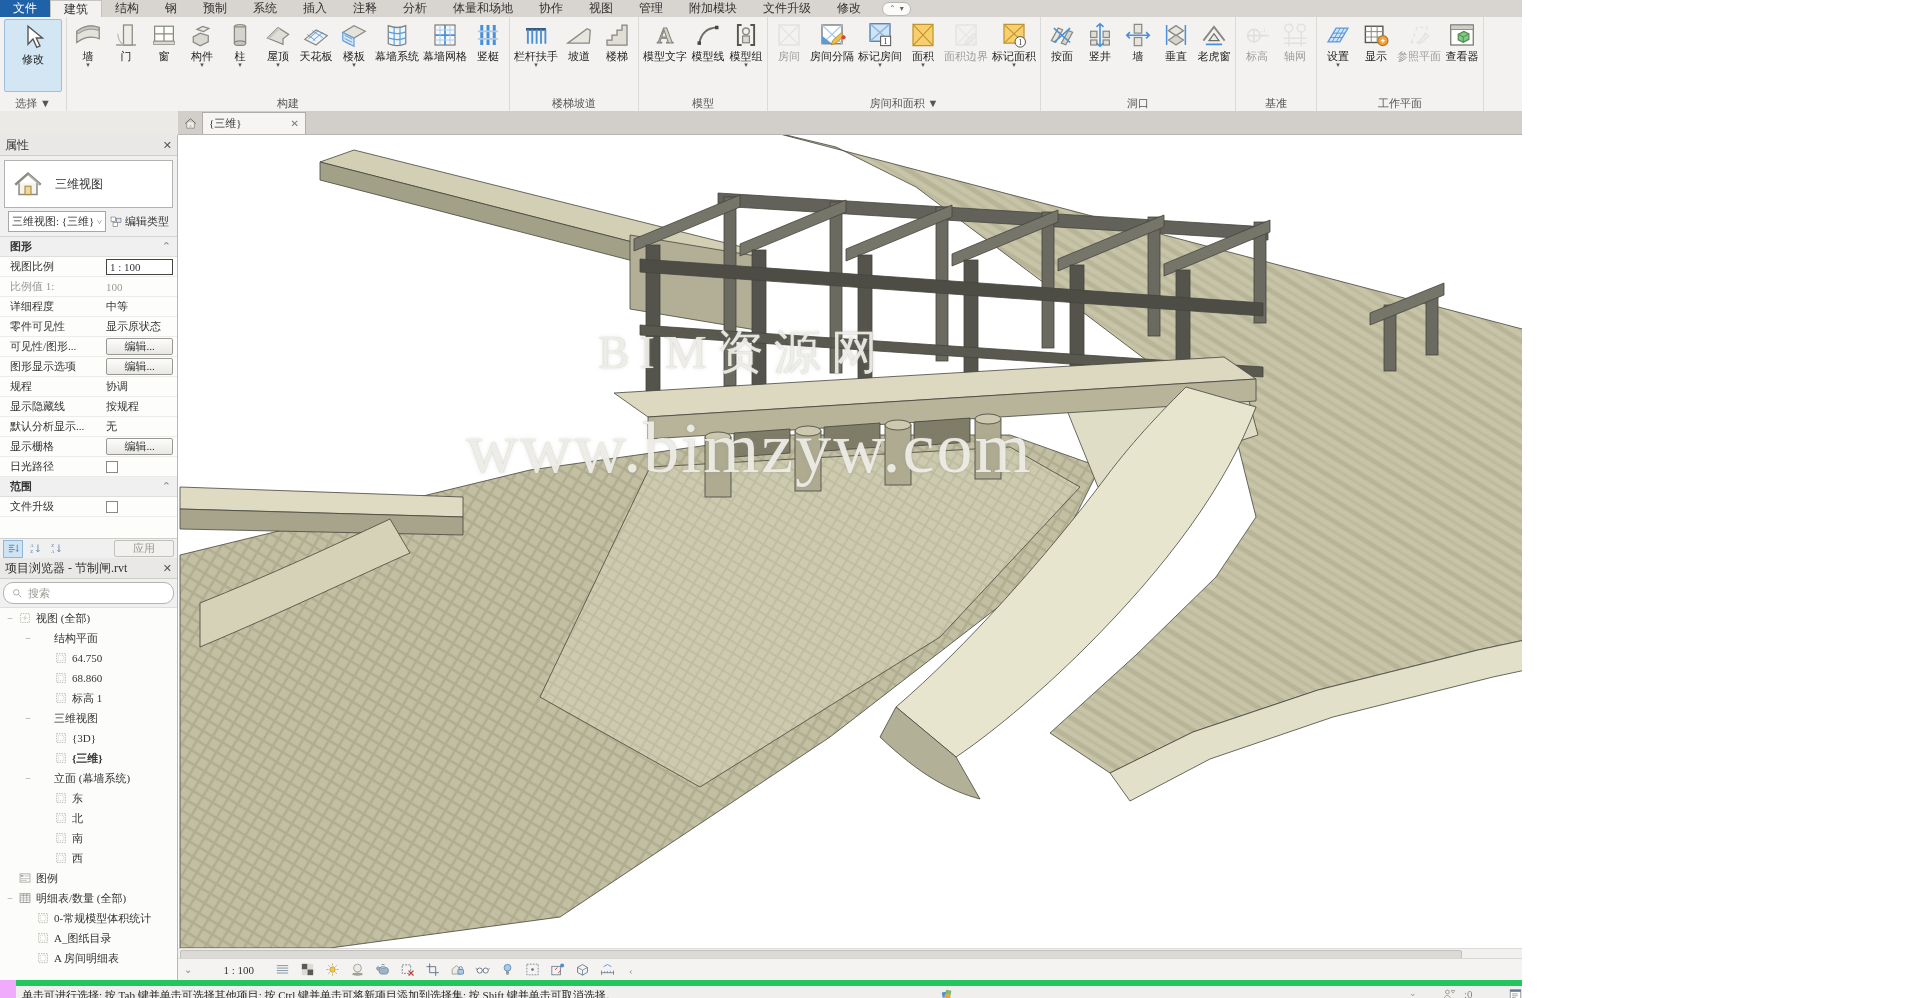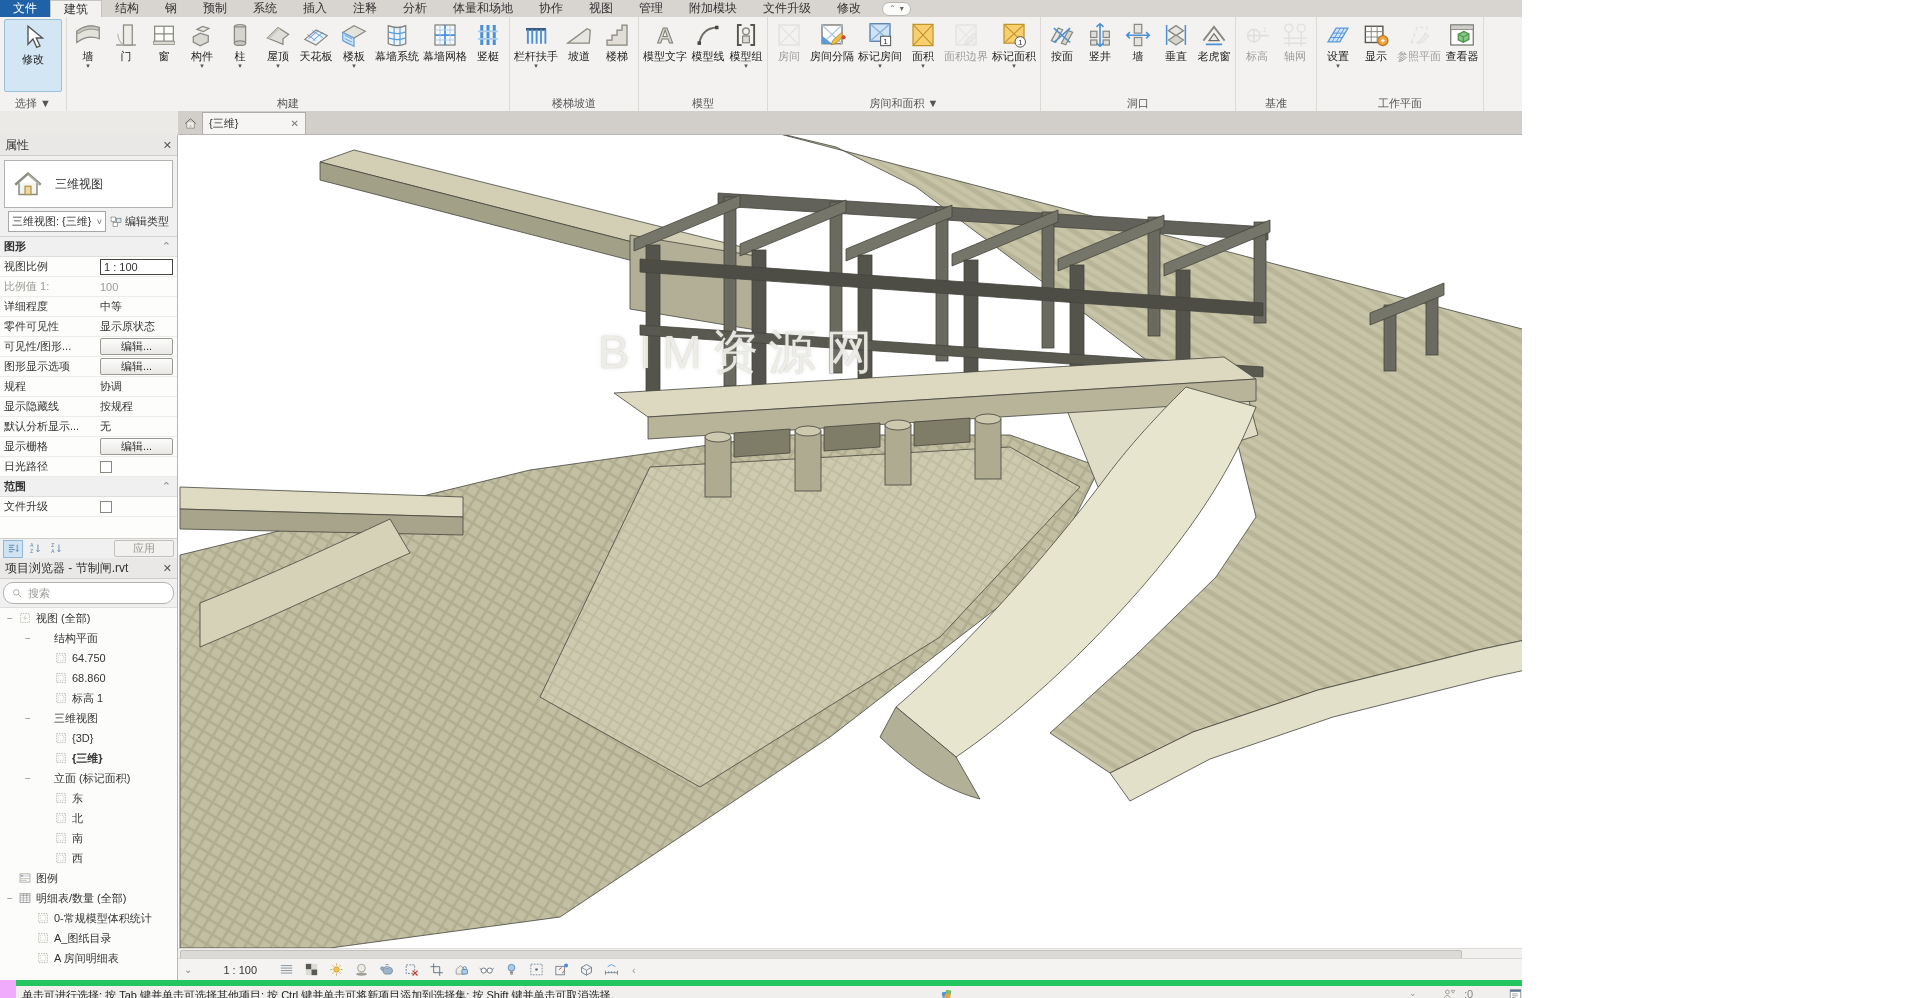--- a/index.html
+++ b/index.html
@@ -1,16 +1,16 @@
 <!DOCTYPE html>
 <html><head>
 <meta charset="utf-8">
 <style>
 html,body{margin:0;padding:0}
-#app{position:relative;width:1522px;height:998px;background:#f0abfc;font-family:Liberation Sans, sans-serif;font-size:12px;color:#333;overflow:hidden}
+#app{position:relative;width:1522px;height:998px;background:#f0abfc;font-family:Liberation Serif, serif;font-size:12px;color:#333;overflow:hidden}
 .rpt{display:contents}
 svg{display:block}
 
 #tabbar{position:absolute;left:0;top:0;width:100%;height:17px;background:#d8d5d1;display:flex;align-items:stretch}
 .rtab{padding:0 13px;line-height:17px;font-size:12px;color:#333;cursor:pointer;white-space:nowrap}
 .rtab[data-kind="file"]{background:#1f62a8;color:#fff}
 .rtab[data-active="true"]{background:#f3f2f1;border:1px solid #c5c3c0;border-bottom:none}
 .pill{align-self:center;margin-left:8px;border:1px solid #b9b7b3;background:#fbfbfa;border-radius:8px;height:12px;display:flex;align-items:center;padding:0 6px;gap:4px;font-size:8px;color:#666}
 
 #ribbon{position:absolute;left:0;top:17px;width:100%;height:94px;background:#f3f2f1;border-bottom:1px solid #c5c3c0;display:flex;overflow:hidden}
@@ -32,21 +32,21 @@
 .phead .x{margin-left:auto;color:#555;font-size:11px;cursor:pointer}
 .typesel{margin:4px 4px 3px;background:#fff;border:1px solid #b5b3af;height:46px;display:flex;align-items:center;flex-shrink:0}
 .typesel .tsic svg{width:36px;height:36px;margin:0 9px 0 5px}
 .inst{display:flex;margin:0 8px 4px;gap:3px;align-items:center;flex-shrink:0}
 .isel{flex:1;background:#fff;border:1px solid #a8a6a2;height:19px;font-size:11px;display:flex;align-items:center;padding:0 3px;white-space:nowrap;overflow:hidden}
 .isel .ch{margin-left:auto;color:#666;font-size:9px}
 .etype{display:flex;align-items:center;font-size:11px;gap:2px;cursor:pointer}
 .etype .etic svg{width:14px;height:14px}
 .pgrid{flex:1;overflow:hidden;background:#fdfdfc;border-top:1px solid #d5d3d0}
 .prow{display:flex;height:19px;align-items:center;border-bottom:1px solid #ececea;font-size:11px}
-.prow .pl{width:92px;padding-left:4px;color:#333;white-space:nowrap;overflow:hidden;flex-shrink:0}
+.prow .pl{width:92px;padding-left:10px;color:#333;white-space:nowrap;overflow:hidden;flex-shrink:0}
 .prow .pv{flex:1;padding:0 4px;display:flex;align-items:center;min-width:0}
 .prow .pv span{white-space:nowrap;overflow:hidden}
 .prow[data-kind="section"]{background:#f0f0f0;font-weight:bold;border-bottom:1px solid #e0dedb}
 .prow[data-kind="section"]::after{content:"⌃";margin-left:auto;margin-right:6px;color:#888;font-weight:normal}
 .prow[data-kind="input"] .pv span{border:1px solid #444;background:#fff;width:100%;height:14px;line-height:14px;padding:0 3px}
 .prow[data-kind="dim"] .pl,.prow[data-kind="dim"] .pv{color:#9a9a95}
 .prow[data-kind="button"] .pv span{border:1px solid #9a9893;background:linear-gradient(#fcfcfb,#e9e8e5);width:100%;text-align:center;height:15px;line-height:15px;border-radius:2px;cursor:pointer}
 .prow[data-kind="check"] .pv::before{content:"";width:10px;height:10px;border:1px solid #8a8883;background:#fff;display:inline-block}
 .sortbar{height:19px;background:#f0f0f0;border-top:1px solid #d0cecb;display:flex;align-items:center;padding:0 3px;gap:3px;flex-shrink:0}
 .sic{width:18px;height:16px;display:flex;align-items:center;justify-content:center;cursor:pointer}
@@ -868,21 +868,21 @@
                 <rect x="4.5" y="4.5" width="15" height="15" fill="#fdfdfa" stroke="#8a8a82" stroke-dasharray="2.4 1.8"></rect>
                 <rect x="7.5" y="7.5" width="9" height="9" fill="#fff" stroke="#bcbcb4" stroke-dasharray="1.8 1.4"></rect>
               </svg>
             </span>
           <span data-name="tree-item-label">{三维}</span>
         </div>
       
         <div class="titem" data-name="tree-item" data-lv="1">
           <span class="exp" data-name="expand-collapse-icon">−</span>
           <span class="tic"></span>
-          <span data-name="tree-item-label">立面 (标记面积)</span>
+          <span data-name="tree-item-label">立面 (幕墙系统)</span>
         </div>
       
         <div class="titem" data-name="tree-item" data-lv="2">
           <span class="exp" data-name="expand-collapse-icon"></span>
           <span class="tic" data-name="plan-view-icon">
               <svg viewBox="0 0 24 24" aria-hidden="true">
                 <rect x="4.5" y="4.5" width="15" height="15" fill="#fdfdfa" stroke="#8a8a82" stroke-dasharray="2.4 1.8"></rect>
                 <rect x="7.5" y="7.5" width="9" height="9" fill="#fff" stroke="#bcbcb4" stroke-dasharray="1.8 1.4"></rect>
               </svg>
             </span>
@@ -1106,20 +1106,21 @@
         <circle data-name="steering-wheel-icon" cx="1703" cy="230" r="12" fill="#fff" stroke="#8a8a84" stroke-width="1.5"></circle>
         <circle cx="1703" cy="230" r="5" fill="none" stroke="#8a8a84"></circle>
         <path d="M1703,218 v7 M1703,235 v7 M1691,230 h7 M1708,230 h7" stroke="#8a8a84"></path>
         <path d="M1692,252 h22" stroke="#d5d5d0"></path>
         <path d="M1699,258 l4,5 4,-5 z" fill="#8a8a84" stroke="none"></path>
         <rect data-name="zoom-tool-icon" x="1694" y="268" width="18" height="16" fill="#fff" stroke="#9a9a94"></rect>
         <rect x="1698" y="271" width="10" height="10" fill="#84c684" stroke="#4d8f4d" stroke-width="0.7"></rect>
       </g>
     </svg>
     <div id="wm1" class="wm" data-name="watermark-line1">BIM资源网</div>
+    <div id="wm2" class="wm" data-name="watermark-line2">www.bimzyw.com</div>
   </div>
 
   <div id="vscroll" data-name="vertical-scrollbar">
     <div class="sa" style="top:20px" data-name="scroll-up-icon">⌃</div>
     <div class="thumb" data-name="scrollbar-thumb"></div>
     <div class="sa" style="bottom:2px" data-name="scroll-down-icon">⌄</div>
   </div>
   <div id="hscroll" data-name="horizontal-scrollbar">
     <div class="thumb" data-name="scrollbar-thumb"></div>
     <div class="ha" style="right:14px" data-name="scroll-left-icon">‹</div>

